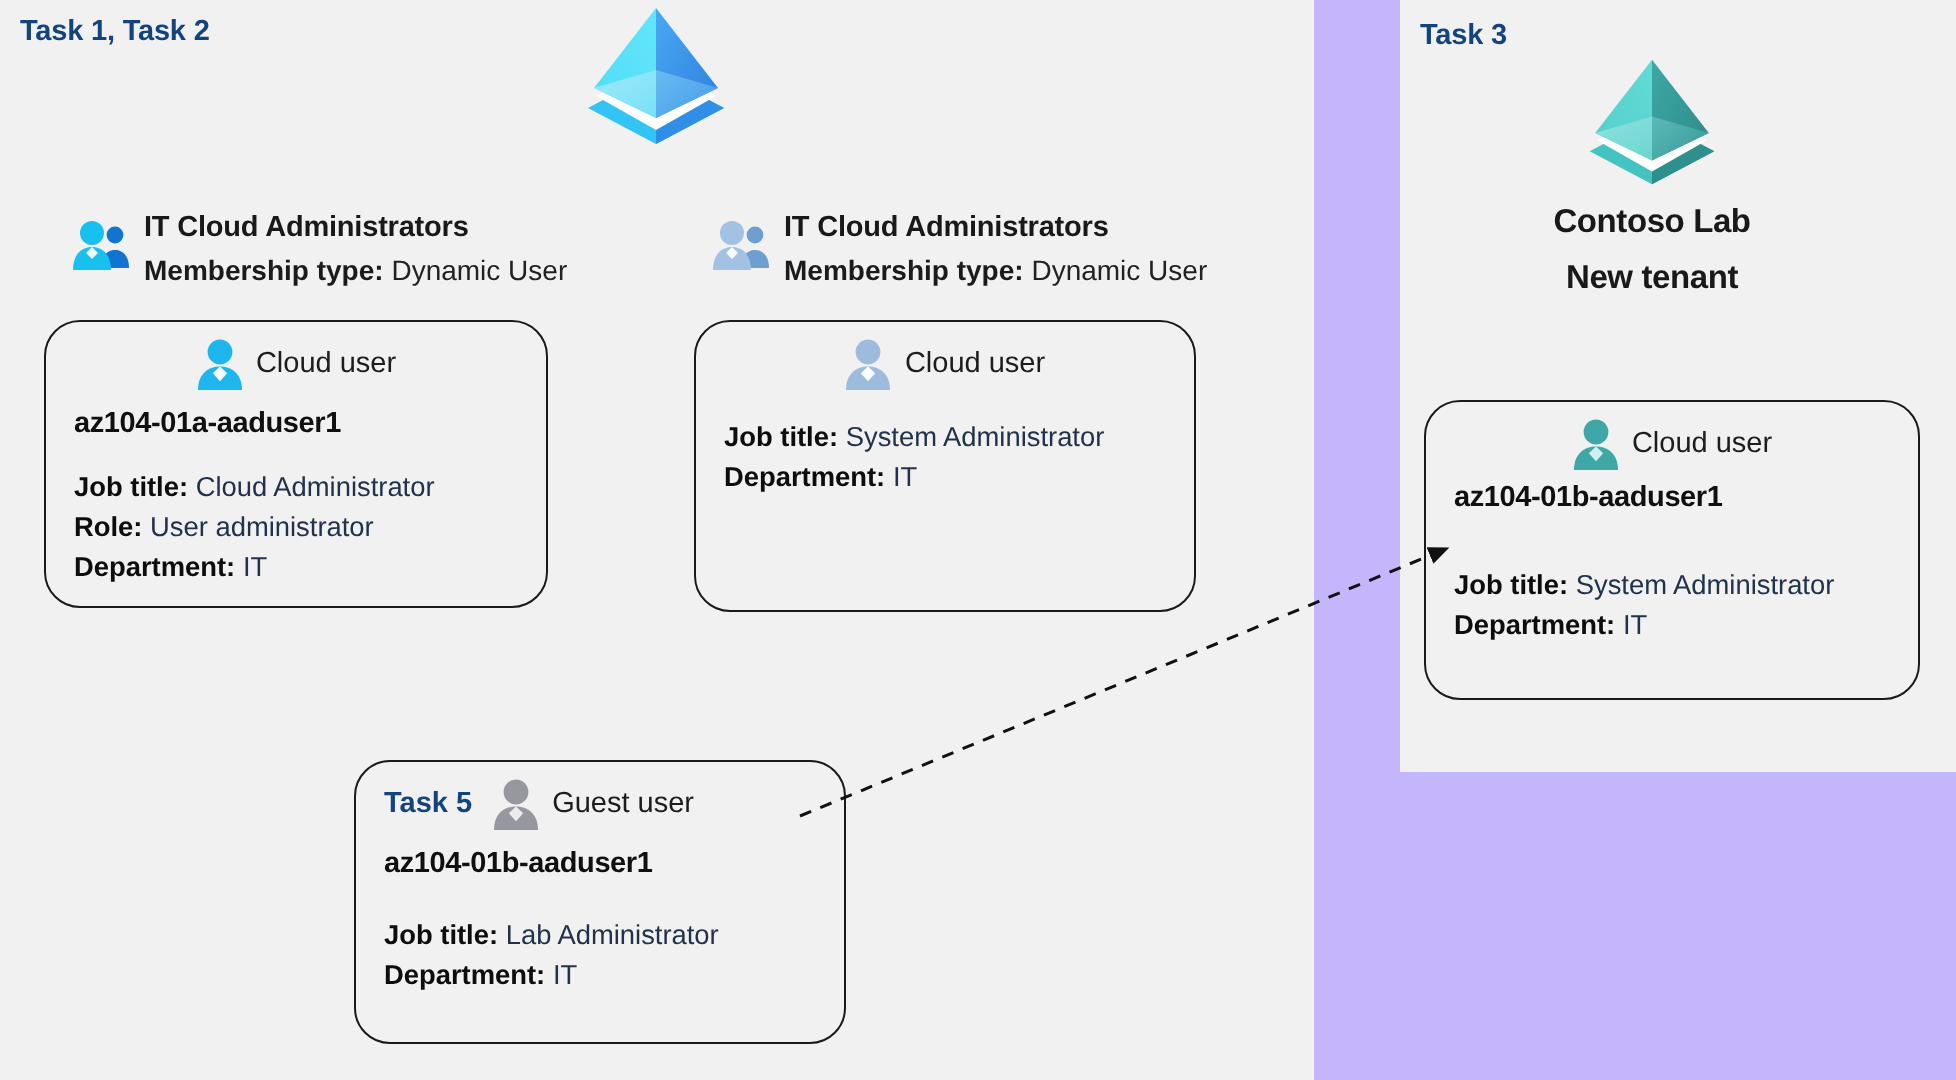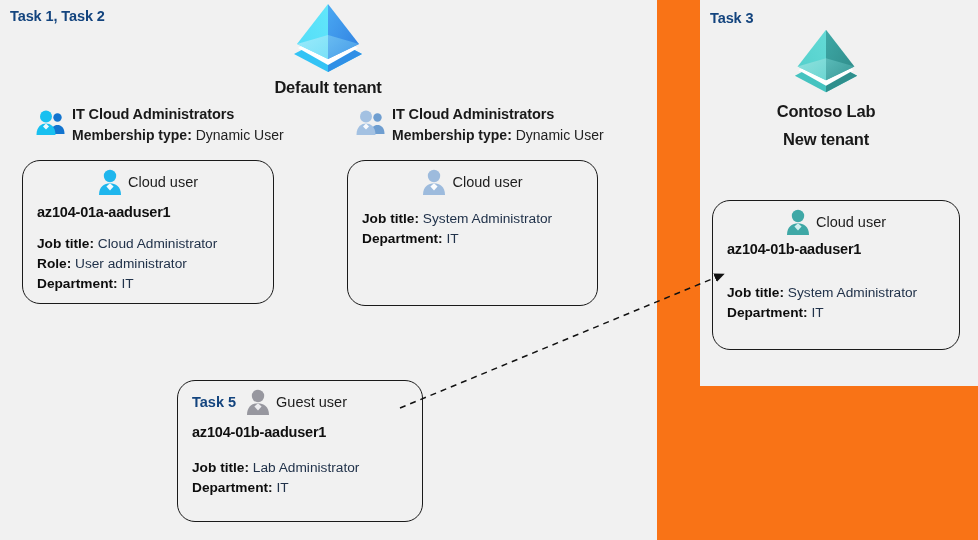--- a/index.html
+++ b/index.html
@@ -7,21 +7,21 @@
     width: 978px;
     height: 540px;
     background: #ffffff;
     font-family: "Liberation Sans", sans-serif;
     overflow: hidden;
   }
   #stage {
     position: relative;
     width: 978px;
     height: 540px;
-    background: #f97316;
+    background: #c4b5fd;
   }
 
   
   .panel {
     position: absolute;
     background: #f1f1f1;
   }
   #panel-default  { left: 0px;   top: 0px; width: 657px; height: 540px; }
   #panel-new      { left: 700px; top: 0px; width: 278px; height: 386px; }
 
@@ -185,21 +185,20 @@
       <polygon points="38,34 72,52 38,70" fill="#2f8fe6"></polygon>
 
       <polygon points="38,28 68,46 38,63 8,46" fill="#ffffff"></polygon>
 
       <polygon points="38,2 38,57 7,42" fill="url(#dtL)"></polygon>
       <polygon points="38,2 38,57 69,42" fill="url(#dtR)"></polygon>
 
       <polygon points="38,33 38,57 7,42" fill="url(#dtBL)" opacity="0.85"></polygon>
       <polygon points="38,33 38,57 69,42" fill="url(#dtBR)" opacity="0.85"></polygon>
     </svg>
-    <div class="tenant-name">Default tenant</div>
   </div>
 
   <div class="tenant-block" id="tenant-new">
     <svg class="tenant-icon" width="76" height="66" viewBox="0 0 76 72">
       <defs>
         <linearGradient id="ntL" x1="0" y1="1" x2="1" y2="0">
           <stop offset="0" stop-color="#52cfcb"></stop>
             <stop offset="1" stop-color="#63dad6"></stop>
         </linearGradient>
         <linearGradient id="ntR" x1="0" y1="0" x2="1" y2="1">

